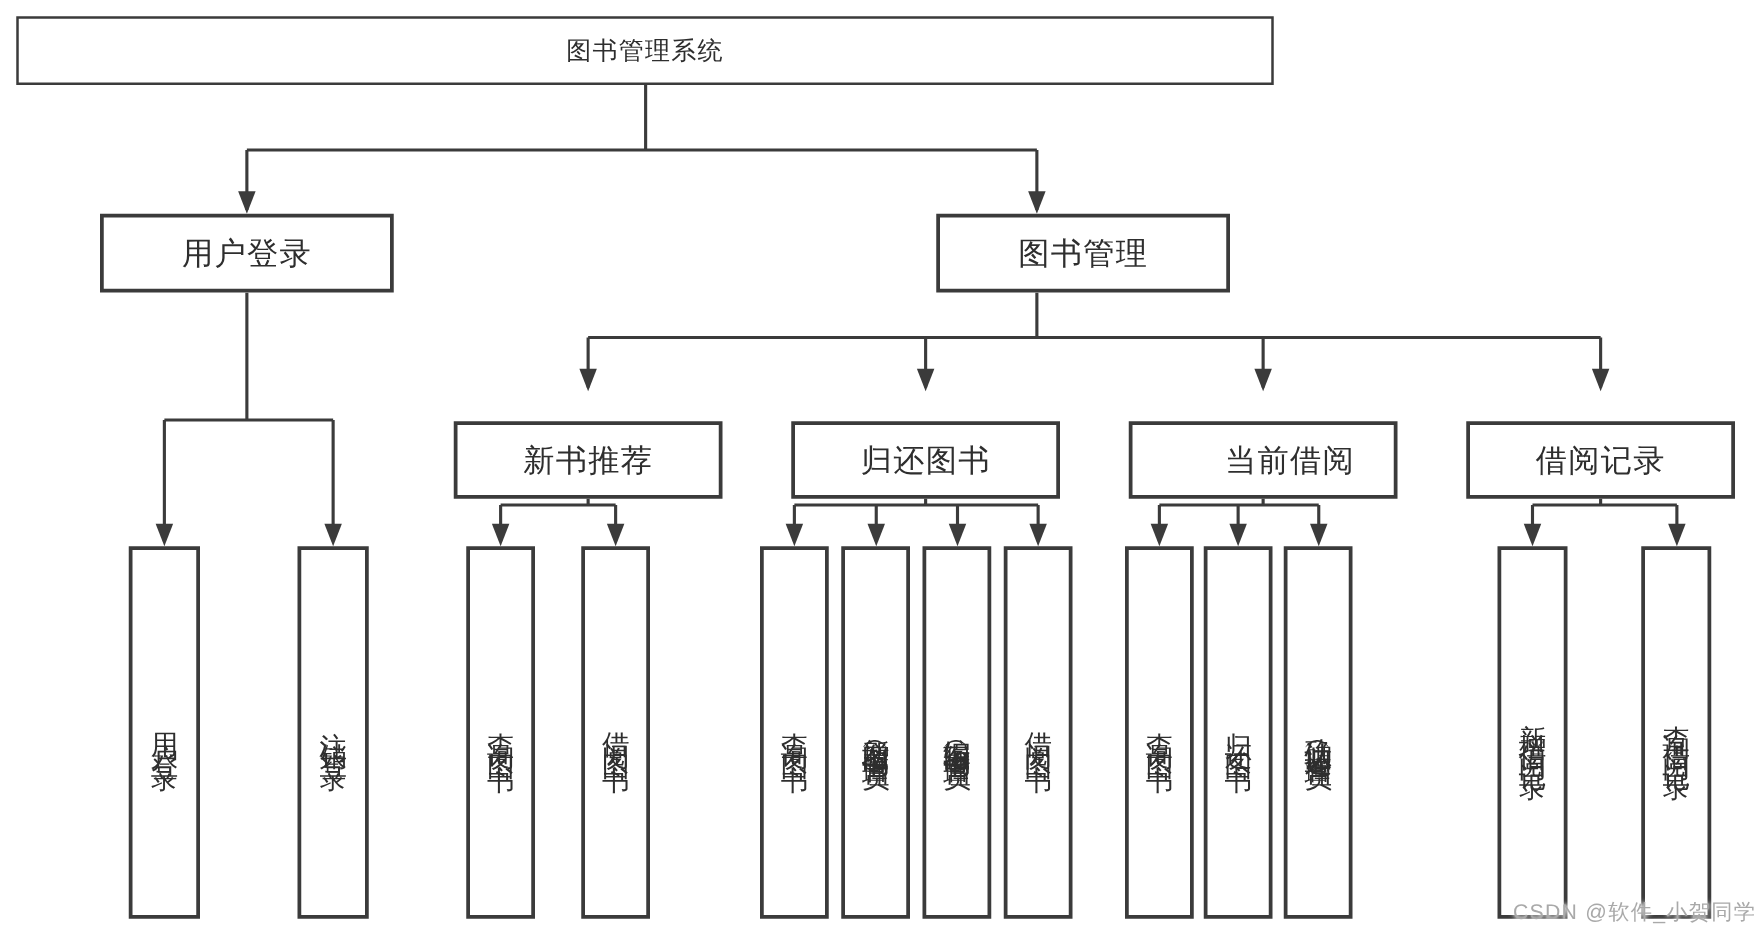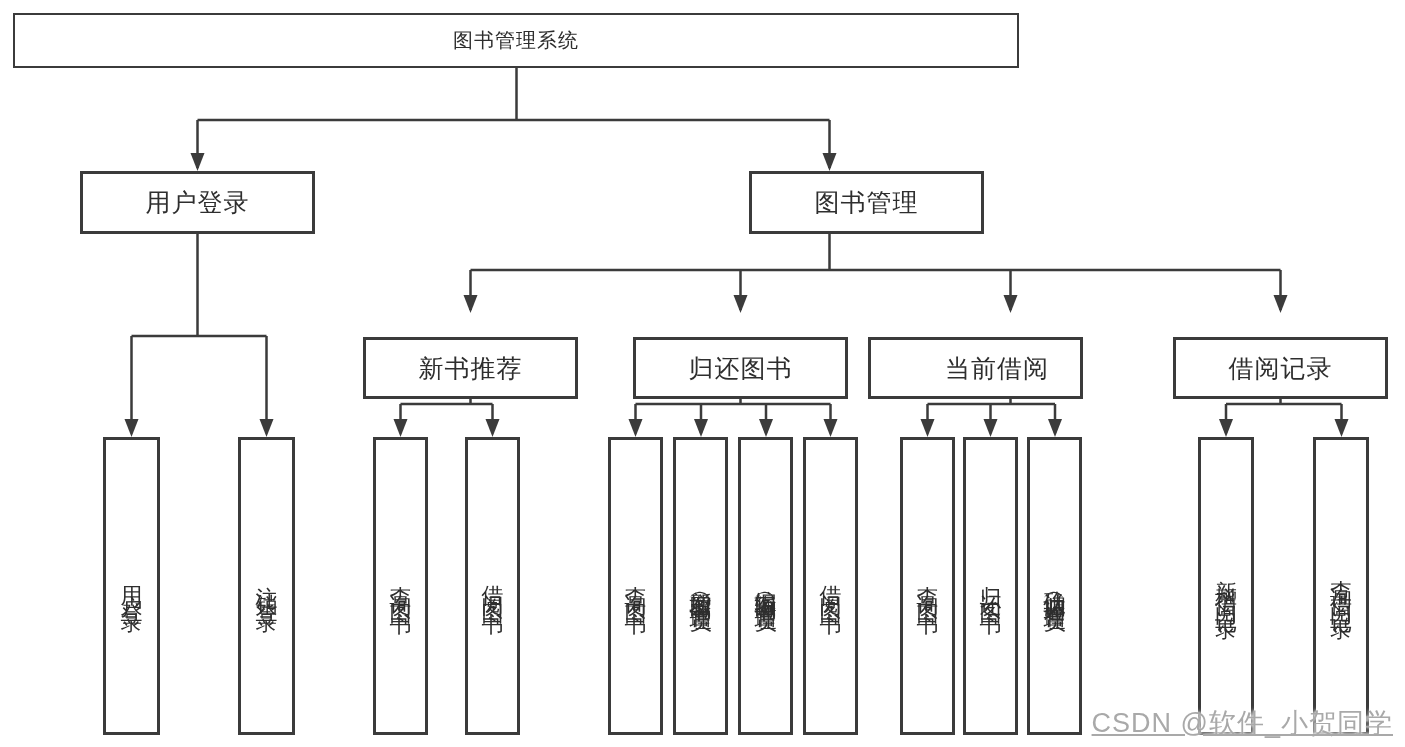--- a/index.html
+++ b/index.html
@@ -32,48 +32,47 @@
   .node.root{
     left:13px;top:13px;width:1006px;height:55px;
     border-width:2px;font-size:20px;
   }
   .node.lvl2{top:171px;width:235px;height:63px;}
   .node.b-user{left:80px;}
   .node.b-book{left:712px;margin-left:37px;}
   .node.lvl3{top:313px;width:215px;height:62px;margin-top:24px;}
   .node.s0{left:363px;}
   .node.s1{left:633px;}
-  .node.s2{left:868px;padding-left:43px;}
+  .node.s2{left:903px;padding-left:43px;}
   .node.s3{left:1173px;}
   .leaf{
     position:absolute;
     top:437px;height:298px;width:55px;
     background:#fff;
     border:3px solid var(--line);
     box-sizing:border-box;
     display:flex;align-items:center;justify-content:center;
     writing-mode:vertical-rl;
     text-orientation:mixed;
     font-size:22px;
     letter-spacing:9px;
     z-index:2;
     white-space:nowrap;
   }
   .leaf.long{letter-spacing:3px;}
   .leaf.mid{letter-spacing:8px;}
   .watermark{
     position:absolute;
-    right:12px;bottom:6px;
+    right:0;bottom:6px;
     z-index:3;
-    font-size:27px;
+    font-size:17px;
     color:var(--wm);
     letter-spacing:1px;
     text-shadow:0 0 3px #fff,0 0 5px #fff;
     white-space:nowrap;
-    text-decoration:underline;
   }
 </style>
 </head>
 <body>
 
 <div id="canvas">
 
   <svg class="connectors" width="1405" height="747" viewBox="0 0 1405 747" aria-hidden="true">
     <g stroke="#3b3b3b" stroke-width="2.5" fill="none">
 

